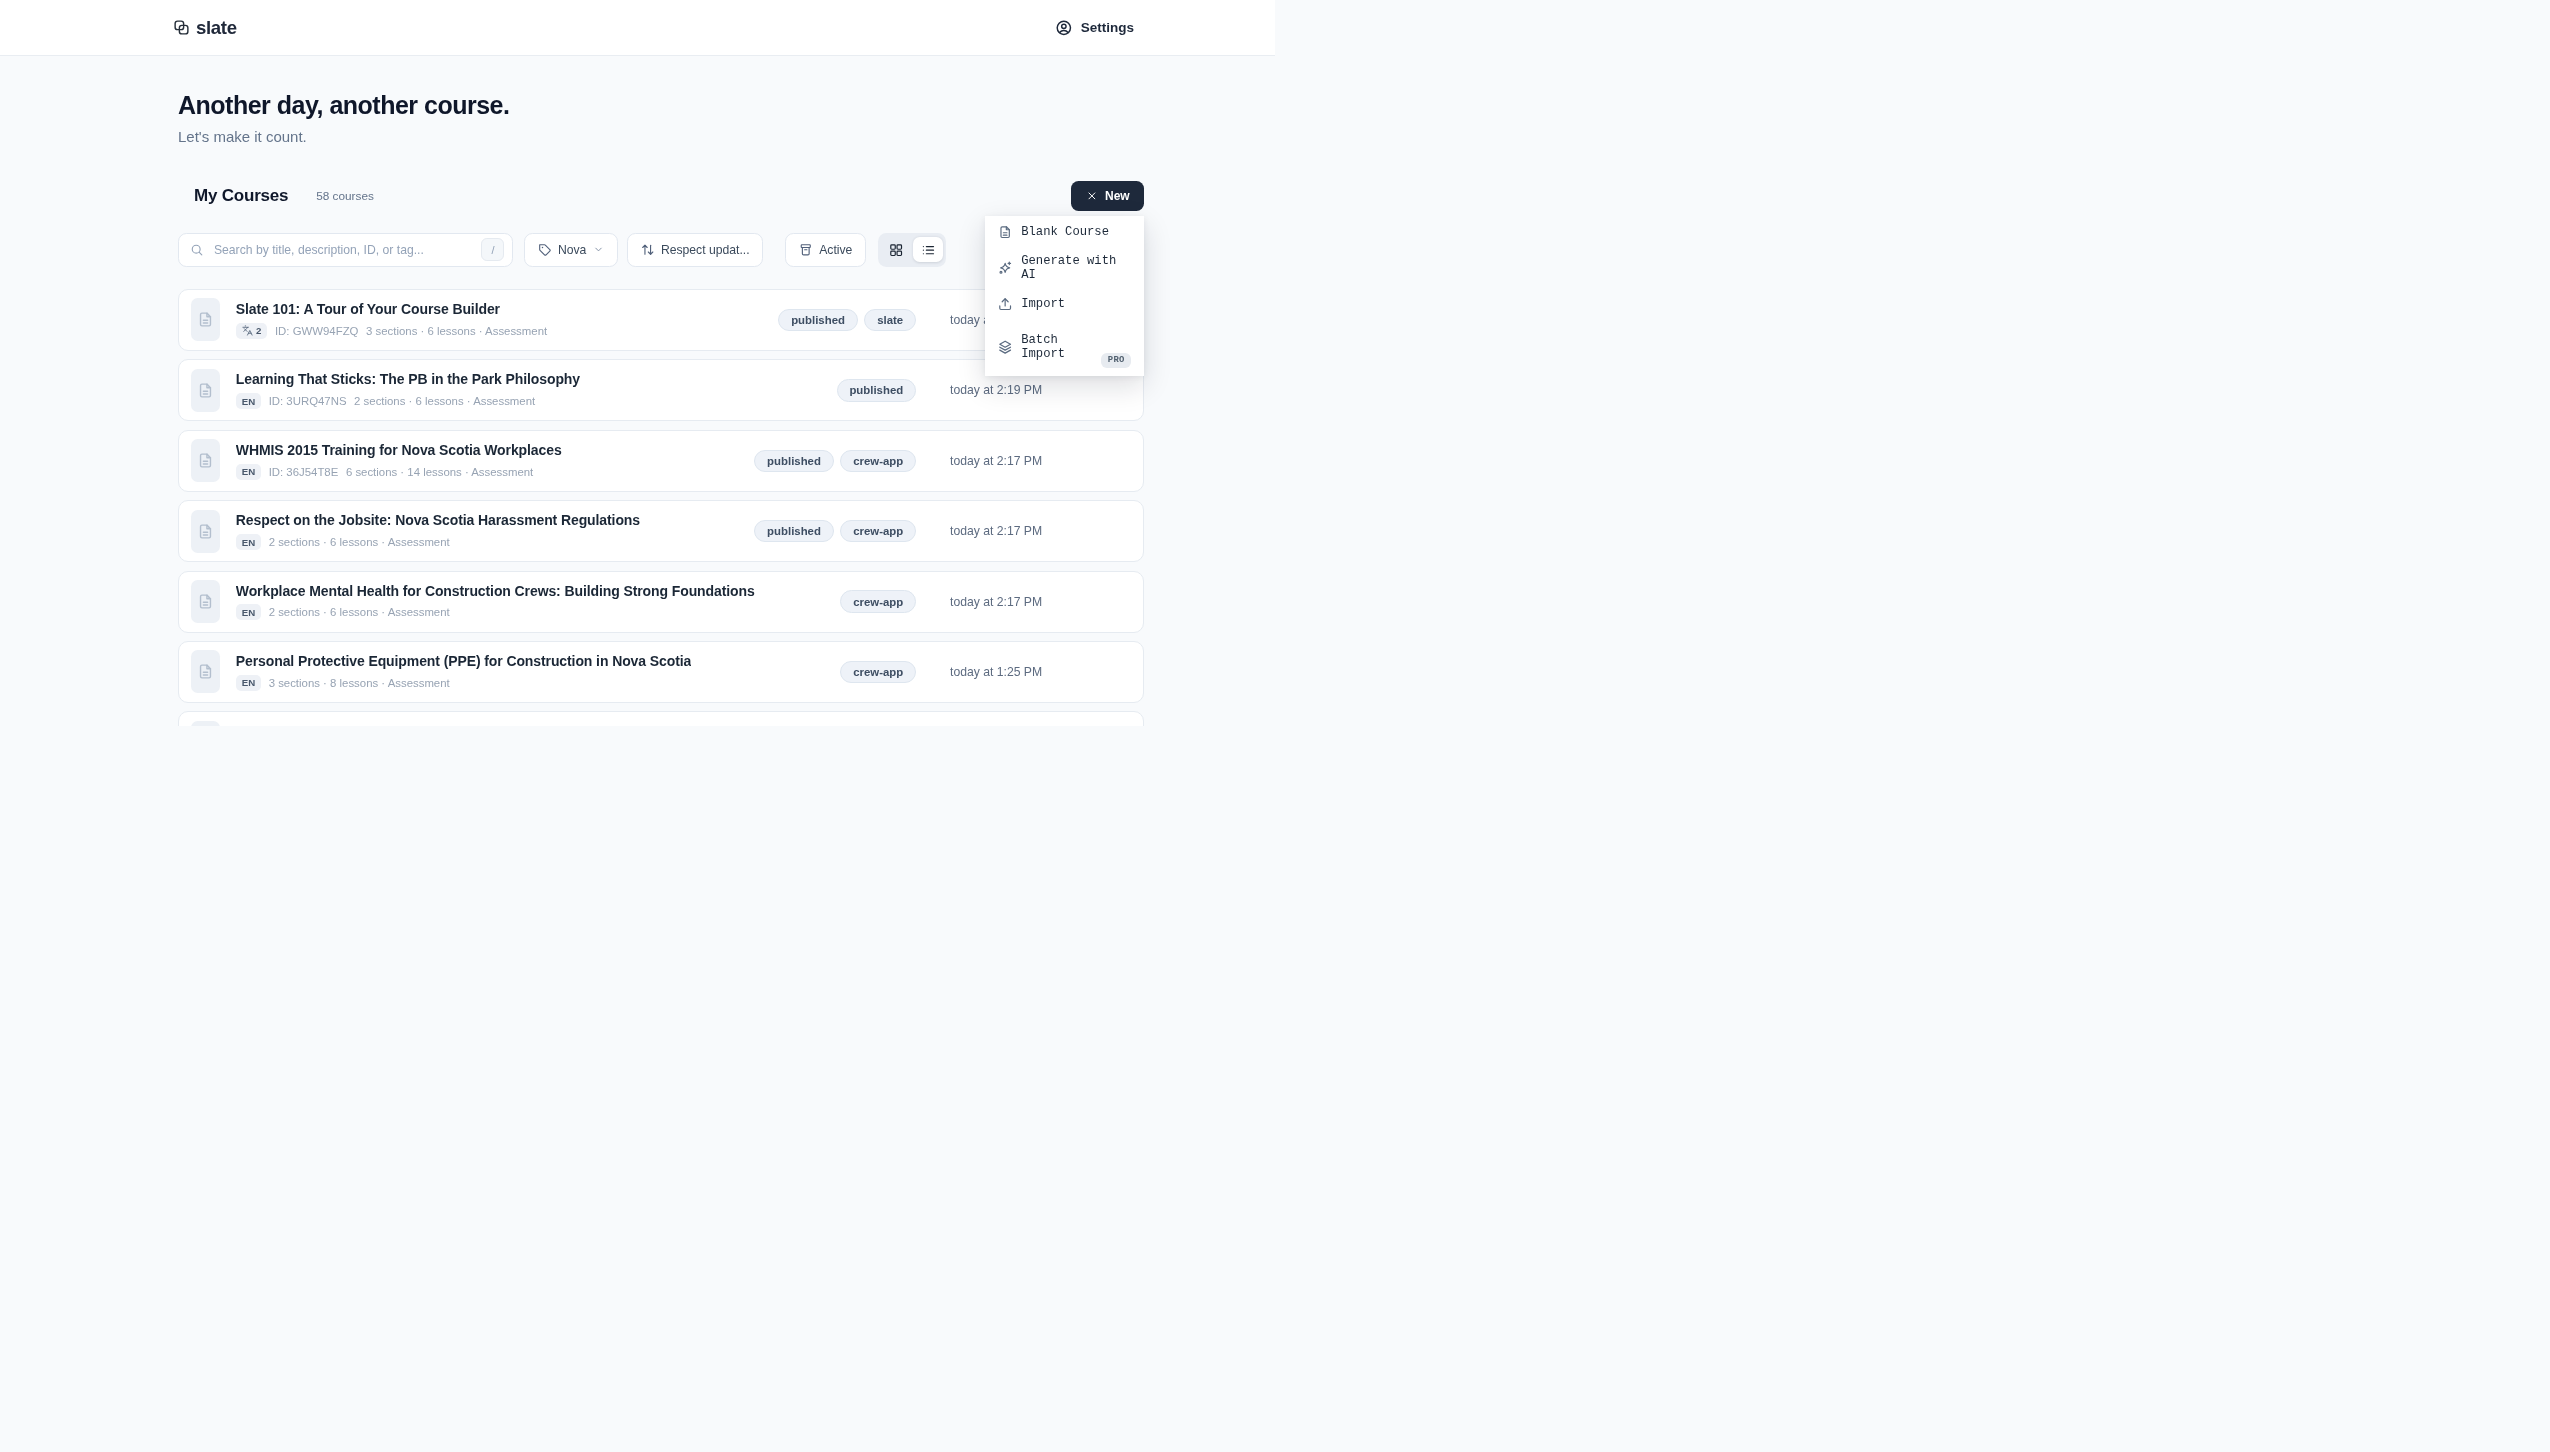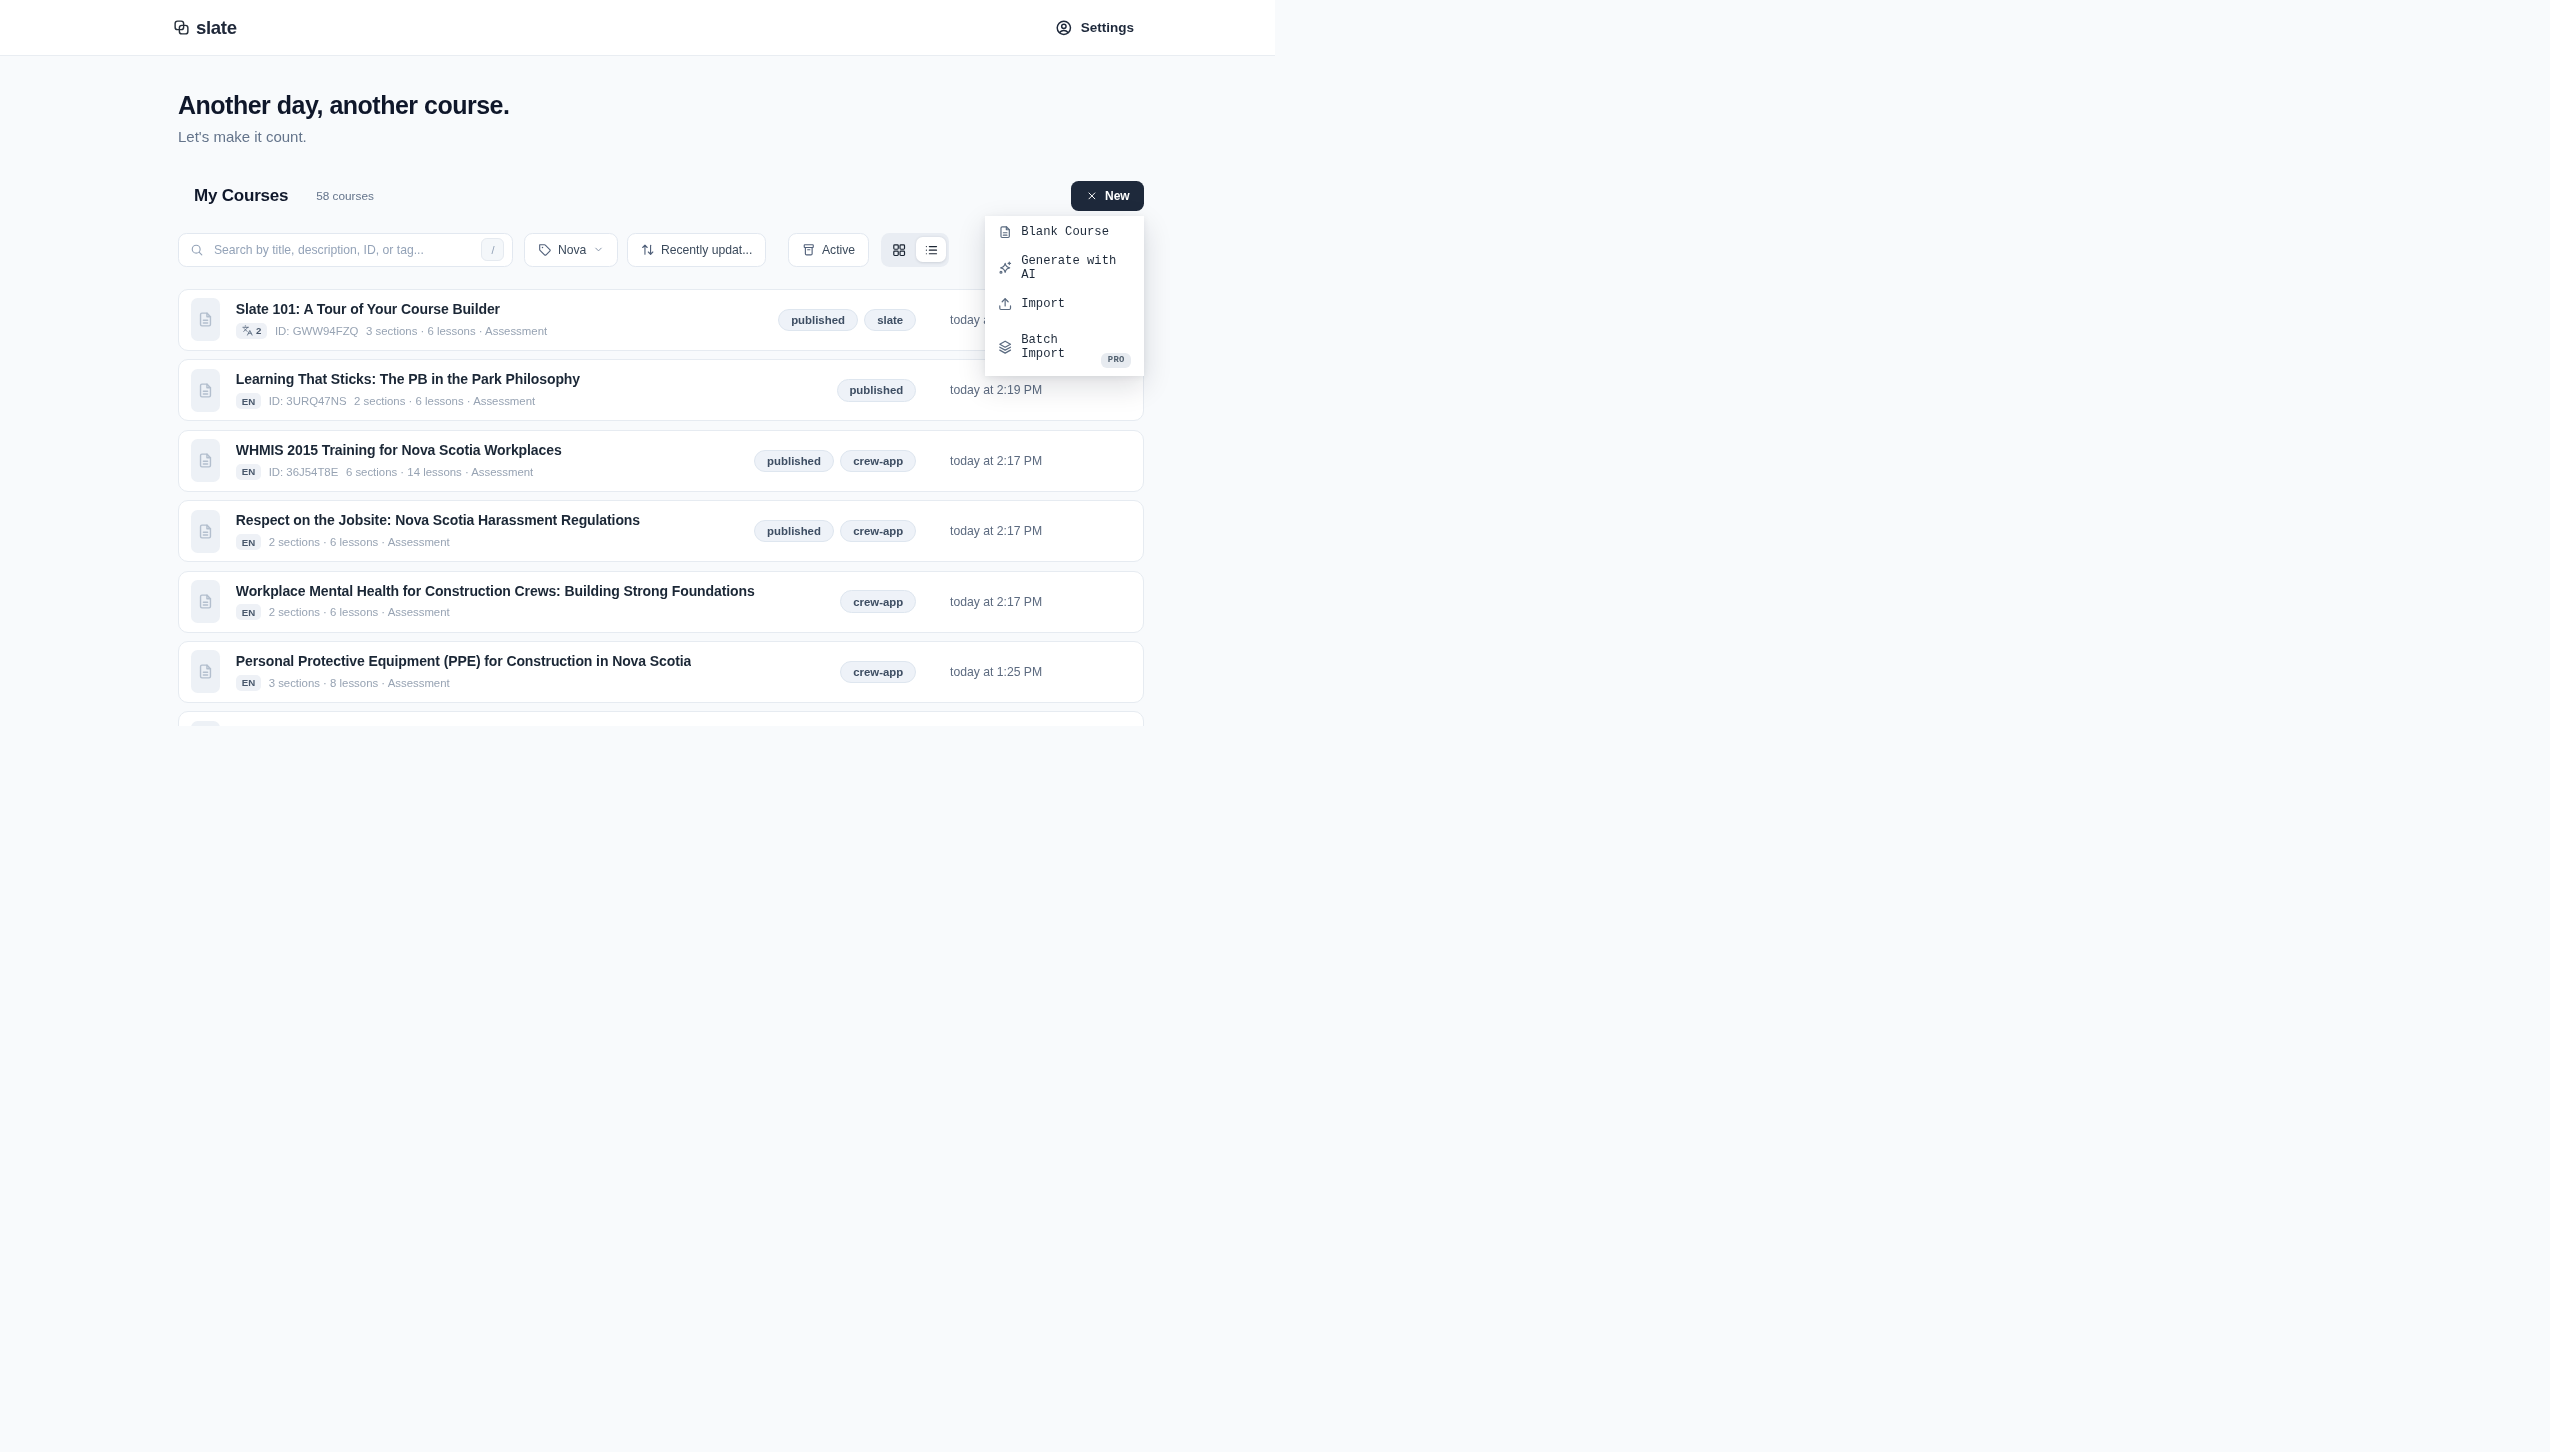--- a/index.html
+++ b/index.html
@@ -166,21 +166,21 @@
       </button>
       <button class="tb-btn tb-sort">
         <span class="ic">
             <svg viewBox="0 0 24 24" fill="none" stroke="currentColor" stroke-width="2" stroke-linecap="round" stroke-linejoin="round">
               <path d="m3 8 4-4 4 4"></path>
               <path d="M7 4v16"></path>
               <path d="m21 16-4 4-4-4"></path>
               <path d="M17 20V4"></path>
             </svg>
           </span>
-        <span>Recently updat...</span>
+        <span>Respect updat...</span>
       </button>
       <button class="tb-btn tb-status">
         <span class="ic">
             <svg viewBox="0 0 24 24" fill="none" stroke="currentColor" stroke-width="2" stroke-linecap="round" stroke-linejoin="round">
               <rect x="4" y="3" width="16" height="5" rx="1"></rect>
               <path d="M6 8v11a2 2 0 0 0 2 2h8a2 2 0 0 0 2-2V8"></path>
               <path d="M10 12h4"></path>
             </svg>
           </span>
         <span>Active</span>

